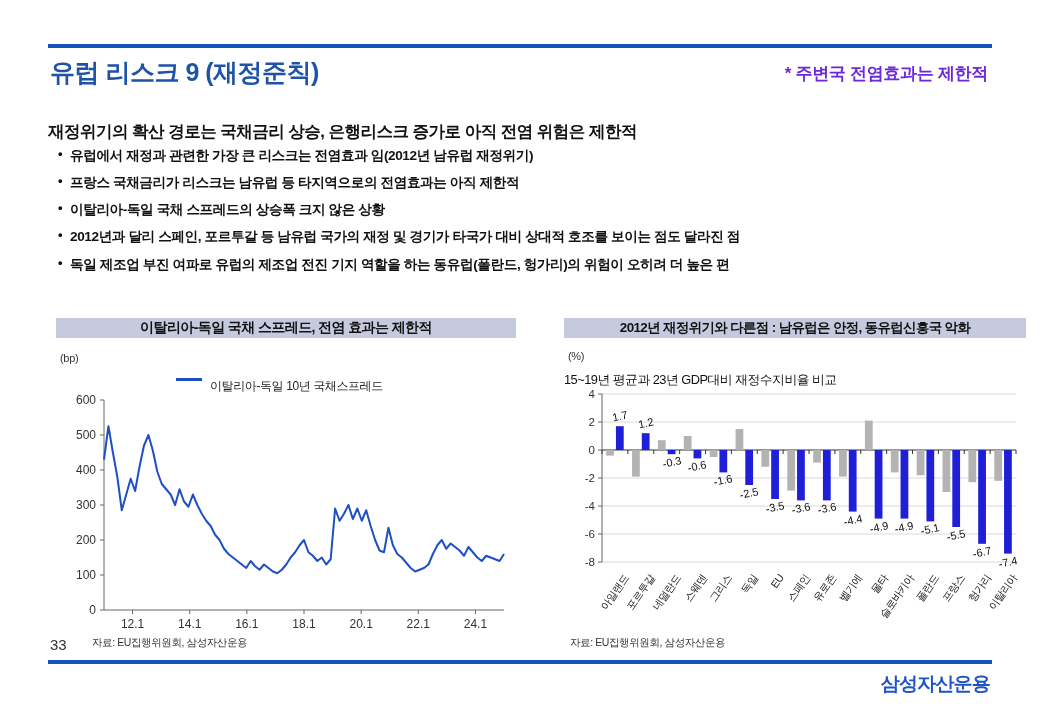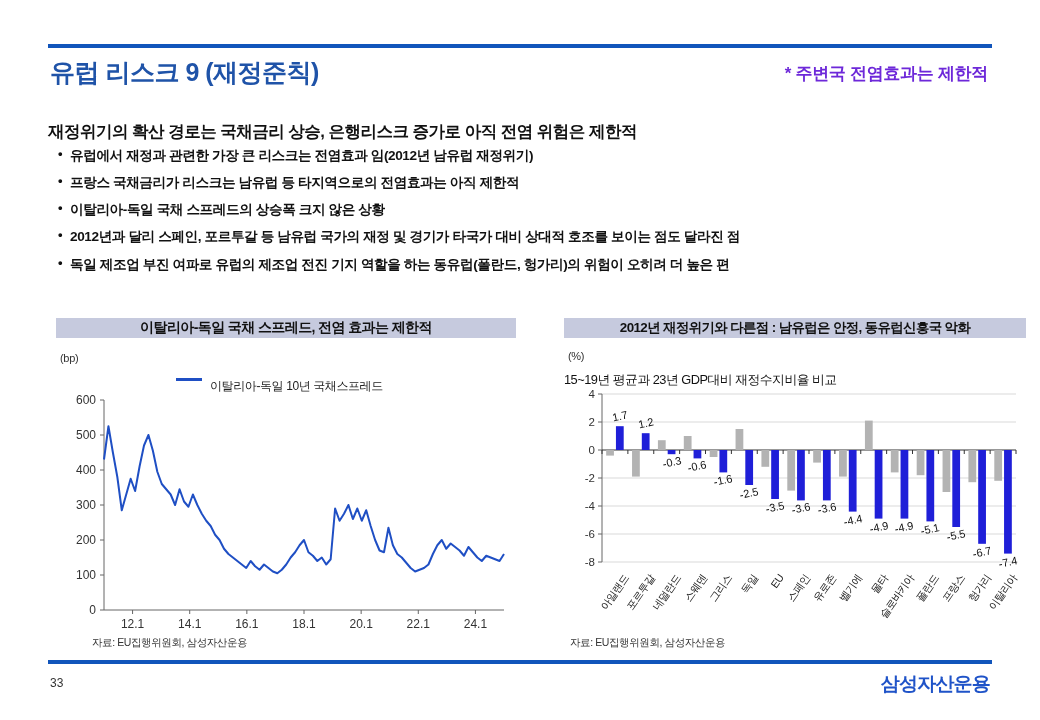--- a/index.html
+++ b/index.html
@@ -96,22 +96,22 @@
 
   
   .source {
     position:absolute; font-size:10.5px; color:#333; letter-spacing:-0.4px;margin-left:36px;
   }
   .src-left  { left:56px;  top:636px; }
   .src-right { left:534px; top:636px; }
 
   
   .pagenum {
-    position:absolute; left:50px; top:676px;
-    font-size:12px; color:#333;text-align:center;
+    position:absolute; left:50px; top:636px;
+    font-size:15px; color:#333;text-align:center;
   }
   .logo {
     position:absolute; right:50px; top:671px;
     font-size:19px; font-weight:700; color:#1f53c8; letter-spacing:-0.8px;
   }
 </style>
 </head>
 <body>
 
 <div class="slide">

